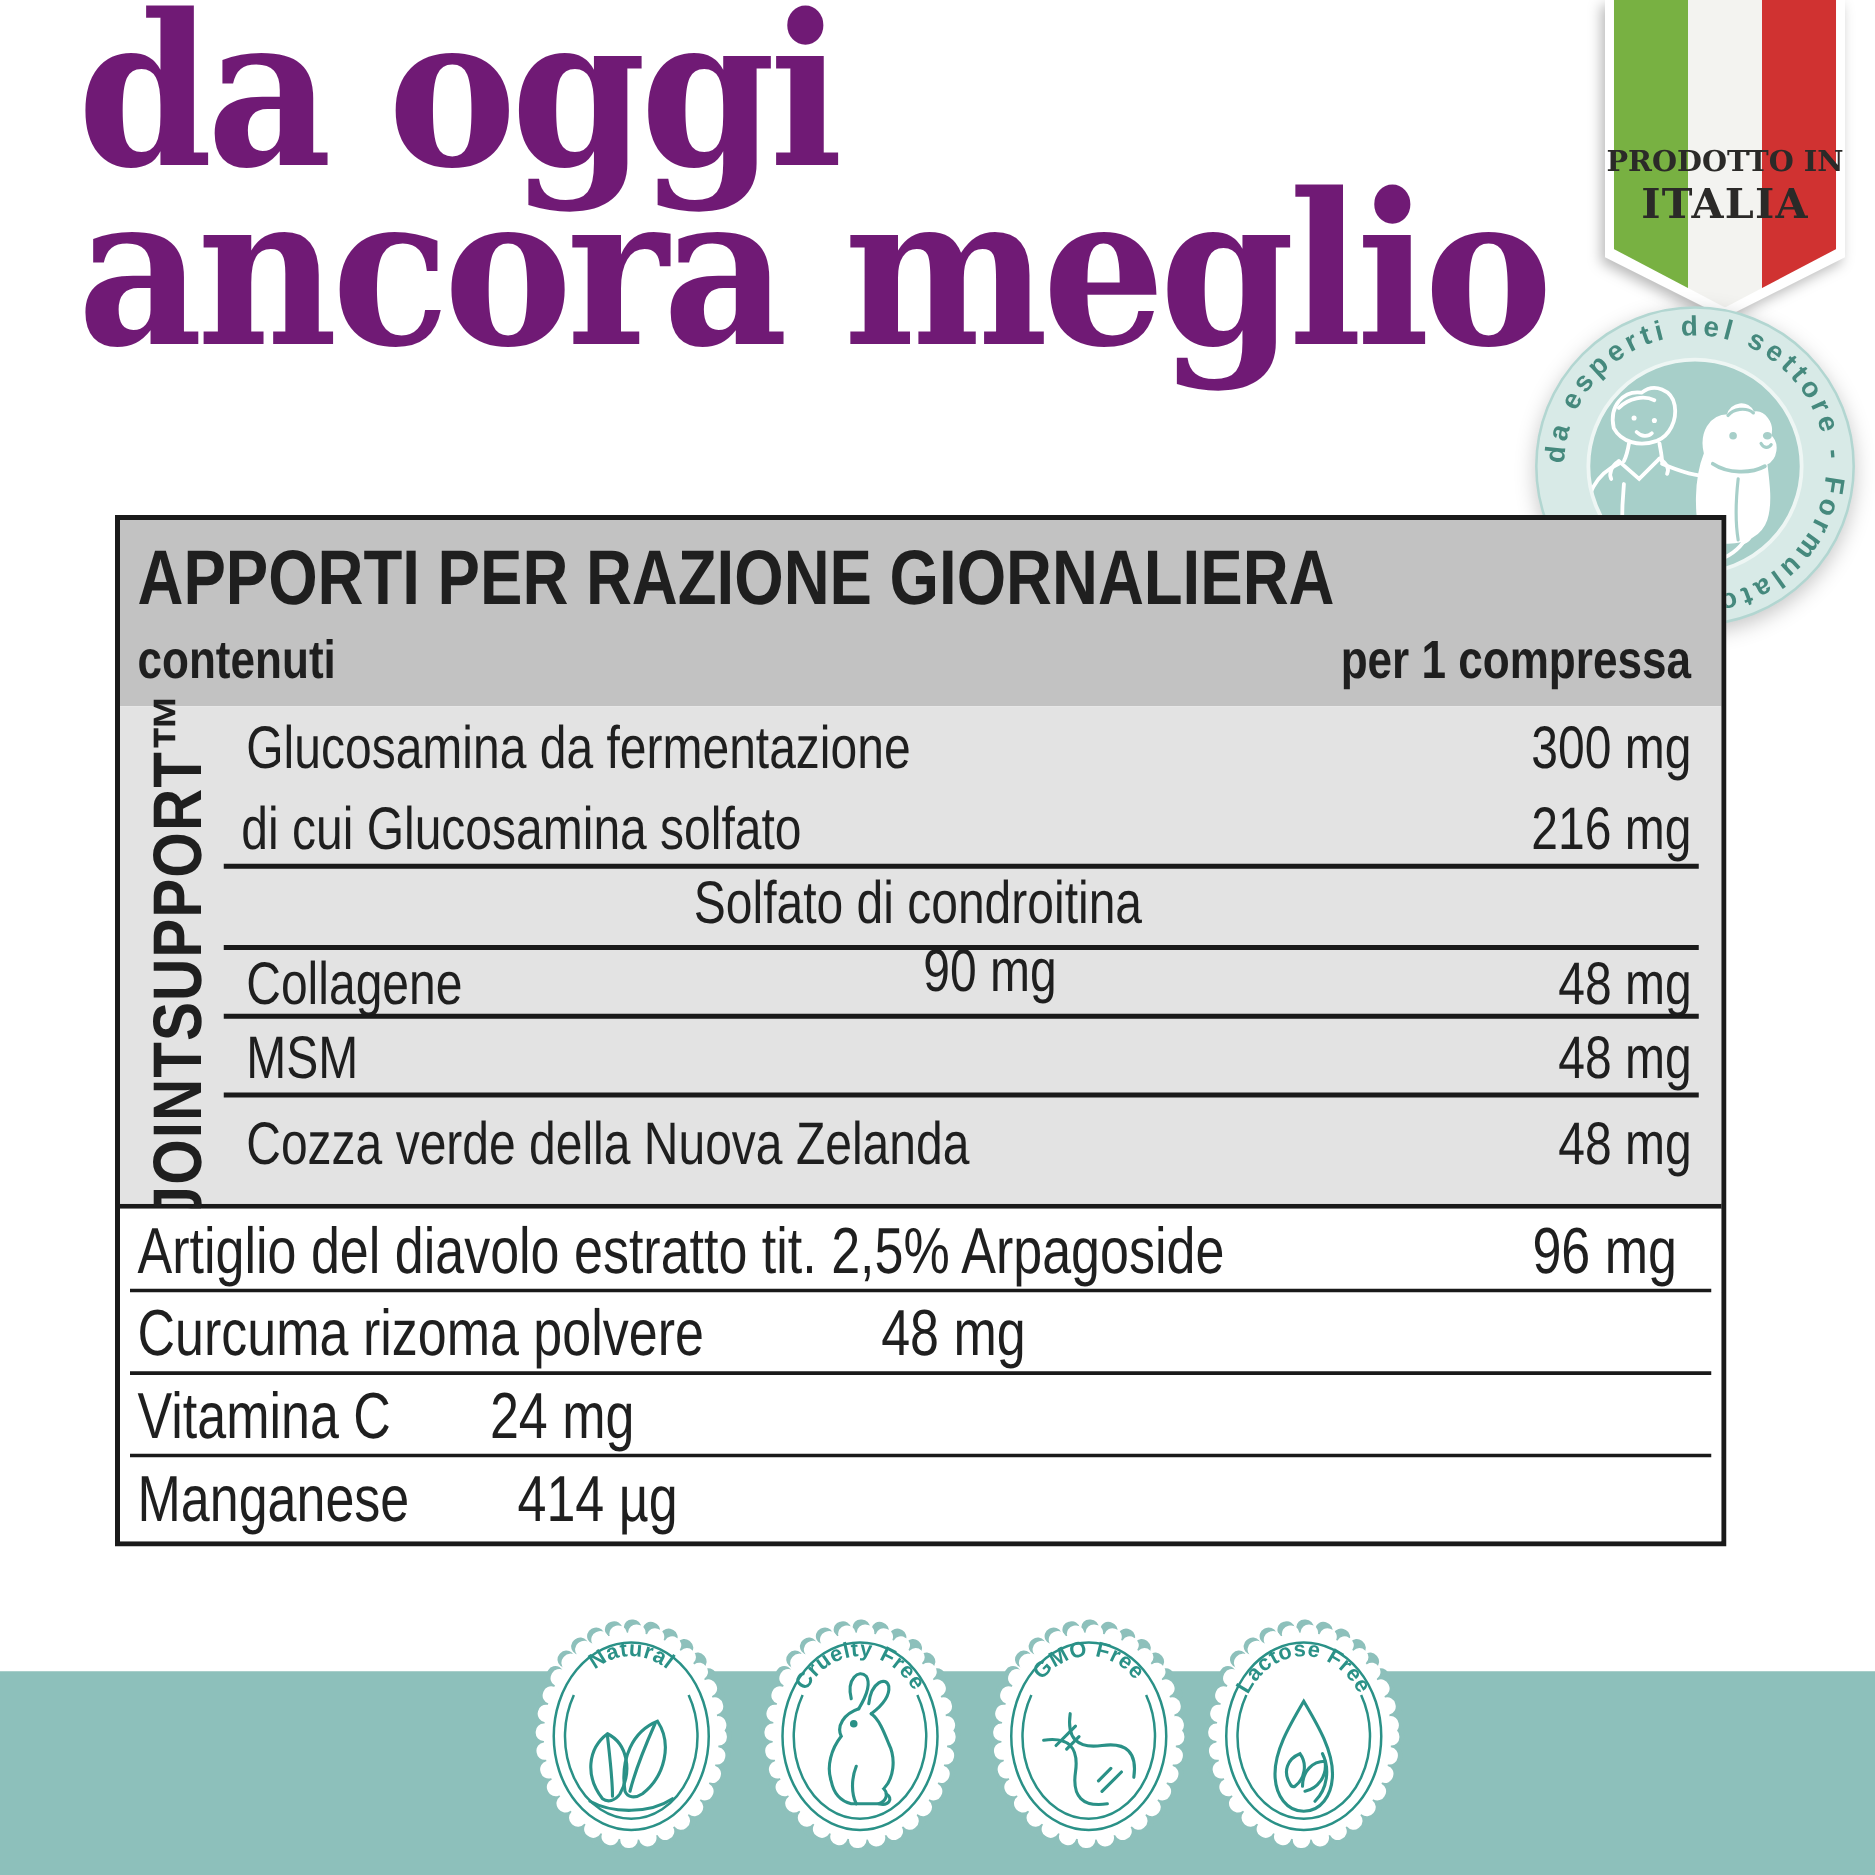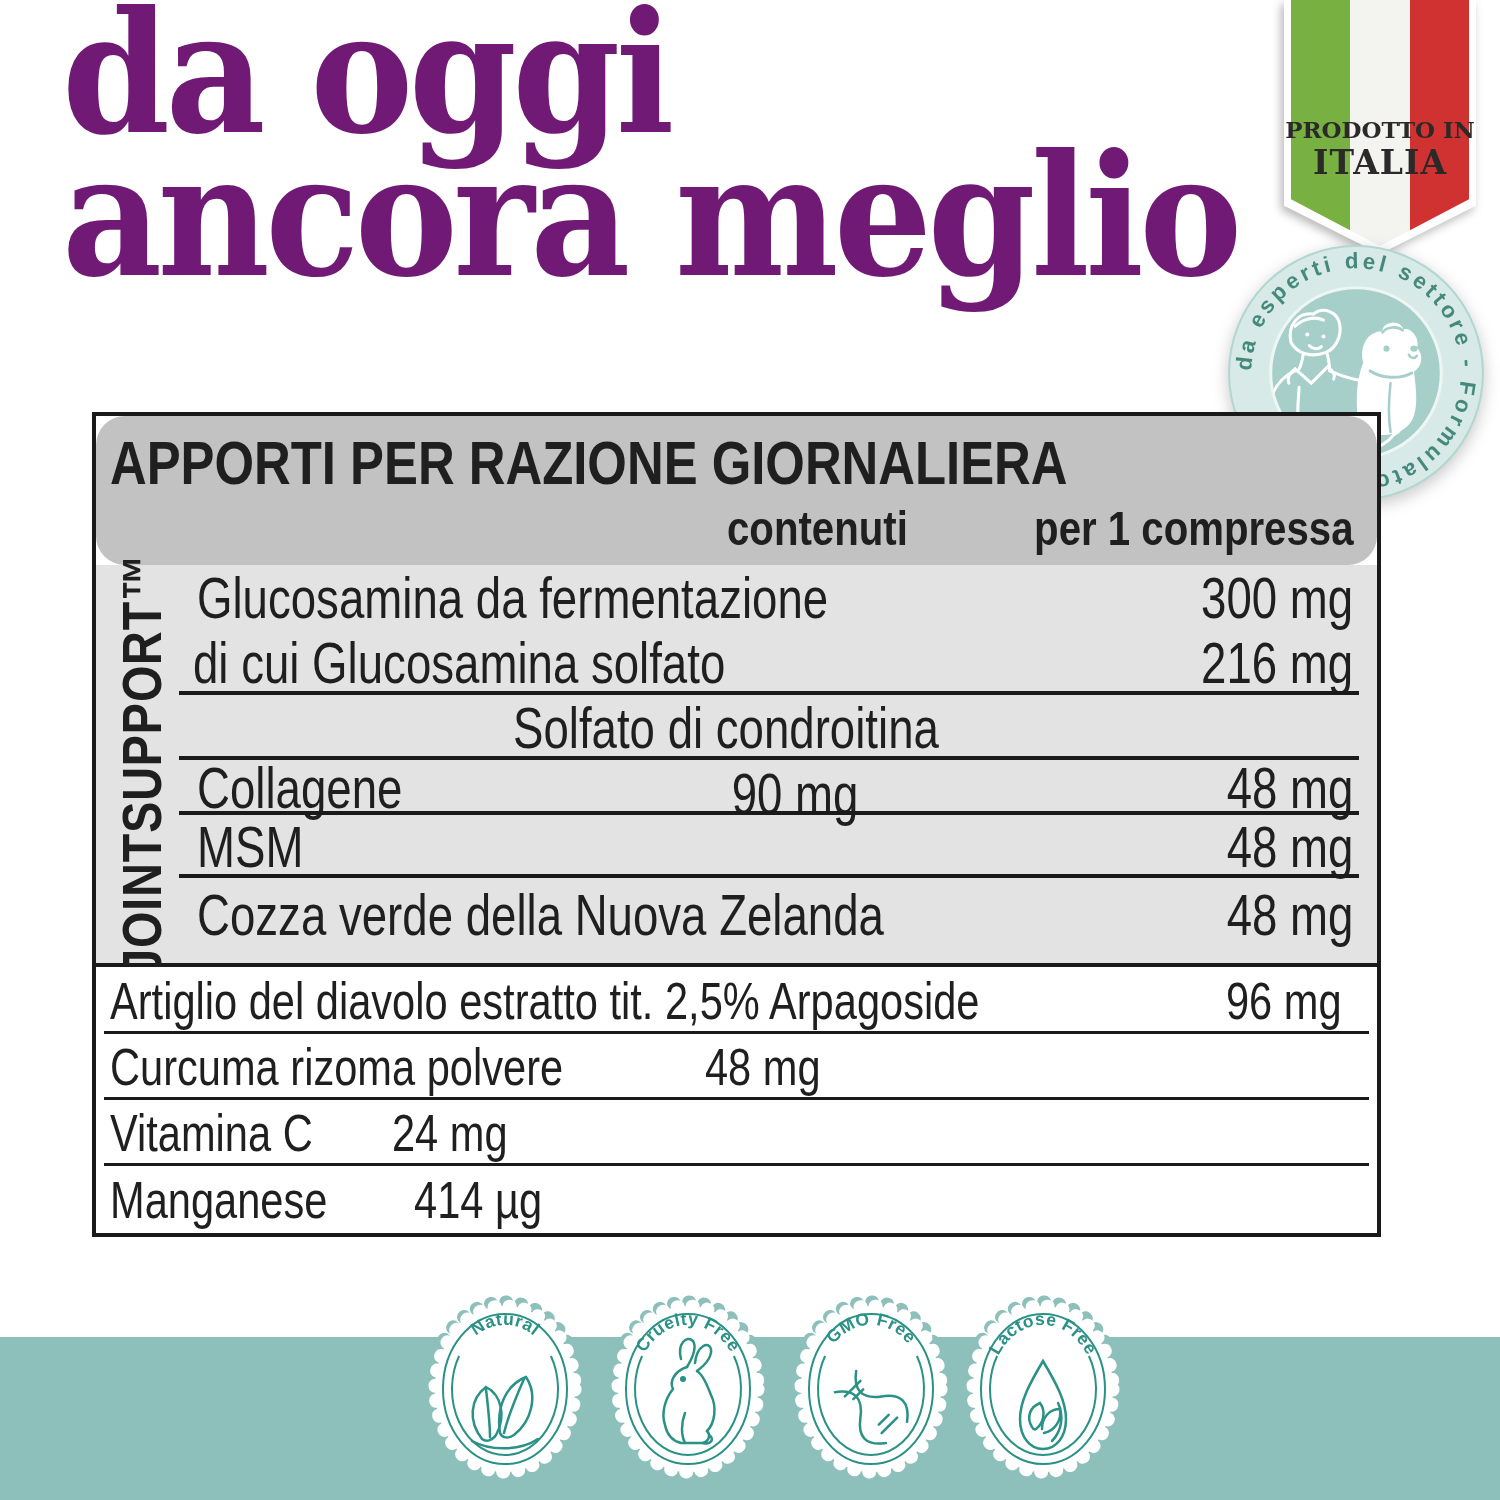--- a/index.html
+++ b/index.html
@@ -24,35 +24,35 @@
   .ribbon-line1{top:116px;font-size:23px;letter-spacing:0px;}
   .ribbon-line2{top:138px;font-size:33px;letter-spacing:1px;line-height:50px;}
 
   
   .expert-badge{position:absolute;left:1226px;top:243px;width:260px;height:260px;
                 filter:drop-shadow(0 5px 8px rgba(0,0,0,.22));}
 
   
   .ntable{position:absolute;left:92px;top:412px;width:1289px;height:825px;box-sizing:border-box;
           border:4px solid #1a1a1a;background:#ffffff;}
-  .thead{height:149px;background:#c2c2c2;box-sizing:border-box;padding:12px 24px 0 14px;border-radius:29px;}
+  .thead{height:149px;background:#c2c2c2;box-sizing:border-box;padding:12px 24px 0 14px;}
   .t-title{font-size:62px;font-weight:bold;line-height:70px;white-space:nowrap;}
-  .t-cols{display:flex;justify-content:flex-end;font-size:49px;font-weight:bold;line-height:60px;gap:16px;}
+  .t-cols{display:flex;justify-content:space-between;font-size:43px;font-weight:bold;line-height:60px;gap:16px;}
   .cx{display:inline-block;transform:scaleX(0.82);transform-origin:left center;white-space:nowrap;}
   .cx.r{transform-origin:right center;}
   .cn{display:inline-block;transform:scaleX(0.8);transform-origin:left center;white-space:nowrap;}
   .cn.r{transform-origin:right center;}
 
   .tgroup{position:relative;height:398px;background:#e3e3e3;}
   .vlabel-box{position:absolute;left:0;top:0;width:92px;height:100%;display:flex;
               align-items:center;justify-content:center;}
   .vlabel-box span{transform:rotate(-90deg) scaleX(0.85);white-space:nowrap;
                    font-size:55px;font-weight:bold;letter-spacing:1px;color:#1f1f1f;}
   .grow{position:relative;display:flex;justify-content:space-between;align-items:center;
-        box-sizing:border-box;padding-left:101px;padding-right:24px;font-size:57px;}
+        box-sizing:border-box;padding-left:101px;padding-right:24px;font-size:48px;}
   .grow.ind1{padding-left:97px;}
   .grow.ind2{padding-left:109px;flex-direction:column;}
   .grow.hr::after{content:"";position:absolute;left:83px;right:18px;bottom:0;height:4px;background:#1a1a1a;}
 
   .tsep{height:4px;background:#1a1a1a;}
   .wrow{position:relative;display:flex;justify-content:flex-start;align-items:center;
         box-sizing:border-box;padding-left:14px;font-size:52px;background:#fff;}
   .wrow.hr::after{content:"";position:absolute;left:8px;right:8px;bottom:0;height:3px;background:#1a1a1a;}
 
   

